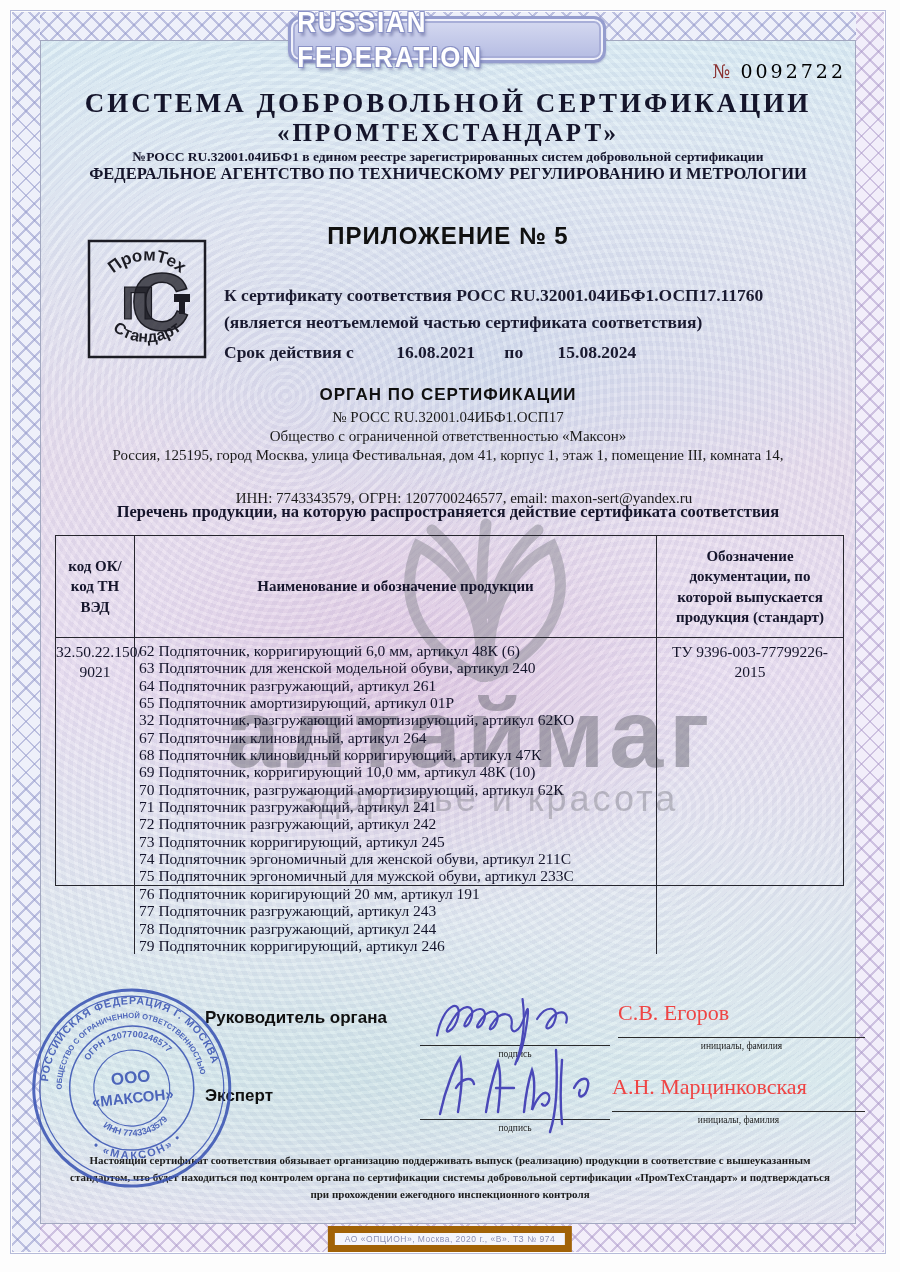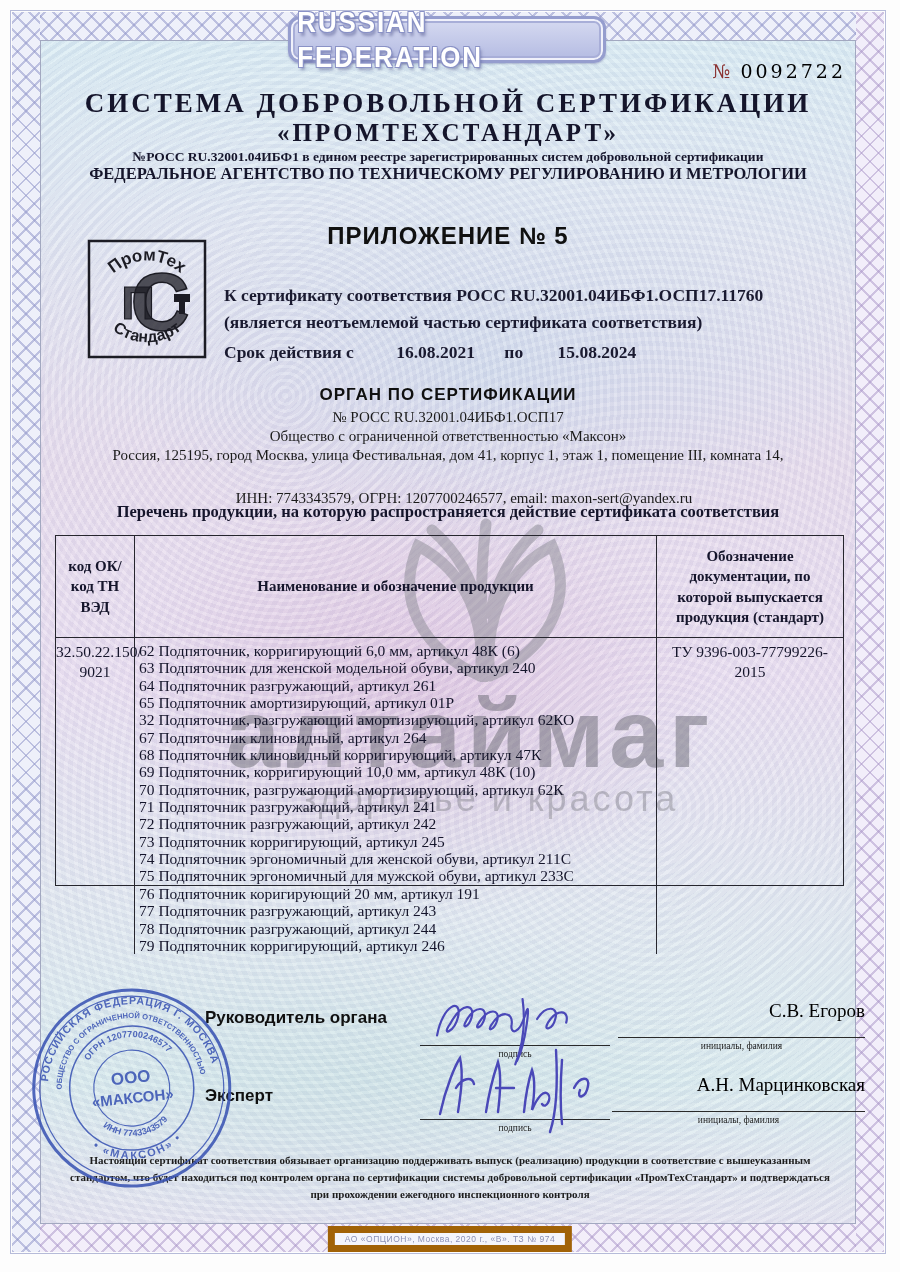--- a/index.html
+++ b/index.html
@@ -112,21 +112,21 @@
     font-size:17px; font-weight:bold; color:#101010; }
   .lbl-head { top:1008px; } .lbl-expert { top:1086px; }
   .sig-line { position:absolute; border-bottom:1.5px solid #2a2a2a; z-index:4; }
   .sl1 { left:420px; top:1030px; width:190px; height:16px; }
   .sl2 { left:420px; top:1104px; width:190px; height:16px; }
   .nl1 { left:618px; top:1022px; width:247px; height:16px; }
   .nl2 { left:612px; top:1096px; width:253px; height:16px; }
   .sig-caption { position:absolute; z-index:4; font-size:9.5px; color:#222; text-align:center; }
   .sc1 { left:420px; top:1049px; width:190px; } .sc2 { left:420px; top:1123px; width:190px; }
   .nc1 { left:618px; top:1041px; width:247px; } .nc2 { left:612px; top:1115px; width:253px; }
-  .sig-name { position:absolute; z-index:4; font-size:19px; color:#000000; text-align:right; }
+  .sig-name { position:absolute; z-index:4; font-size:22px; color:#ef4444; text-align:left; }
   .nm1 { left:618px; top:1000px; width:247px; } .nm2 { left:612px; top:1074px; width:253px; }
   .autograph { position:absolute; z-index:5; }
   .ag1 { left:428px; top:988px; } .ag2 { left:432px; top:1046px; }
 
   .stamp { position:absolute; left:30px; top:986px; z-index:6; opacity:.88;
     transform:rotate(-6deg); }
 
   
   .footnote { position:absolute; left:60px; top:1152px; width:780px; z-index:4;
     font-size:11px; font-weight:bold; color:#1d1d1d; text-align:center; line-height:1.55; }

